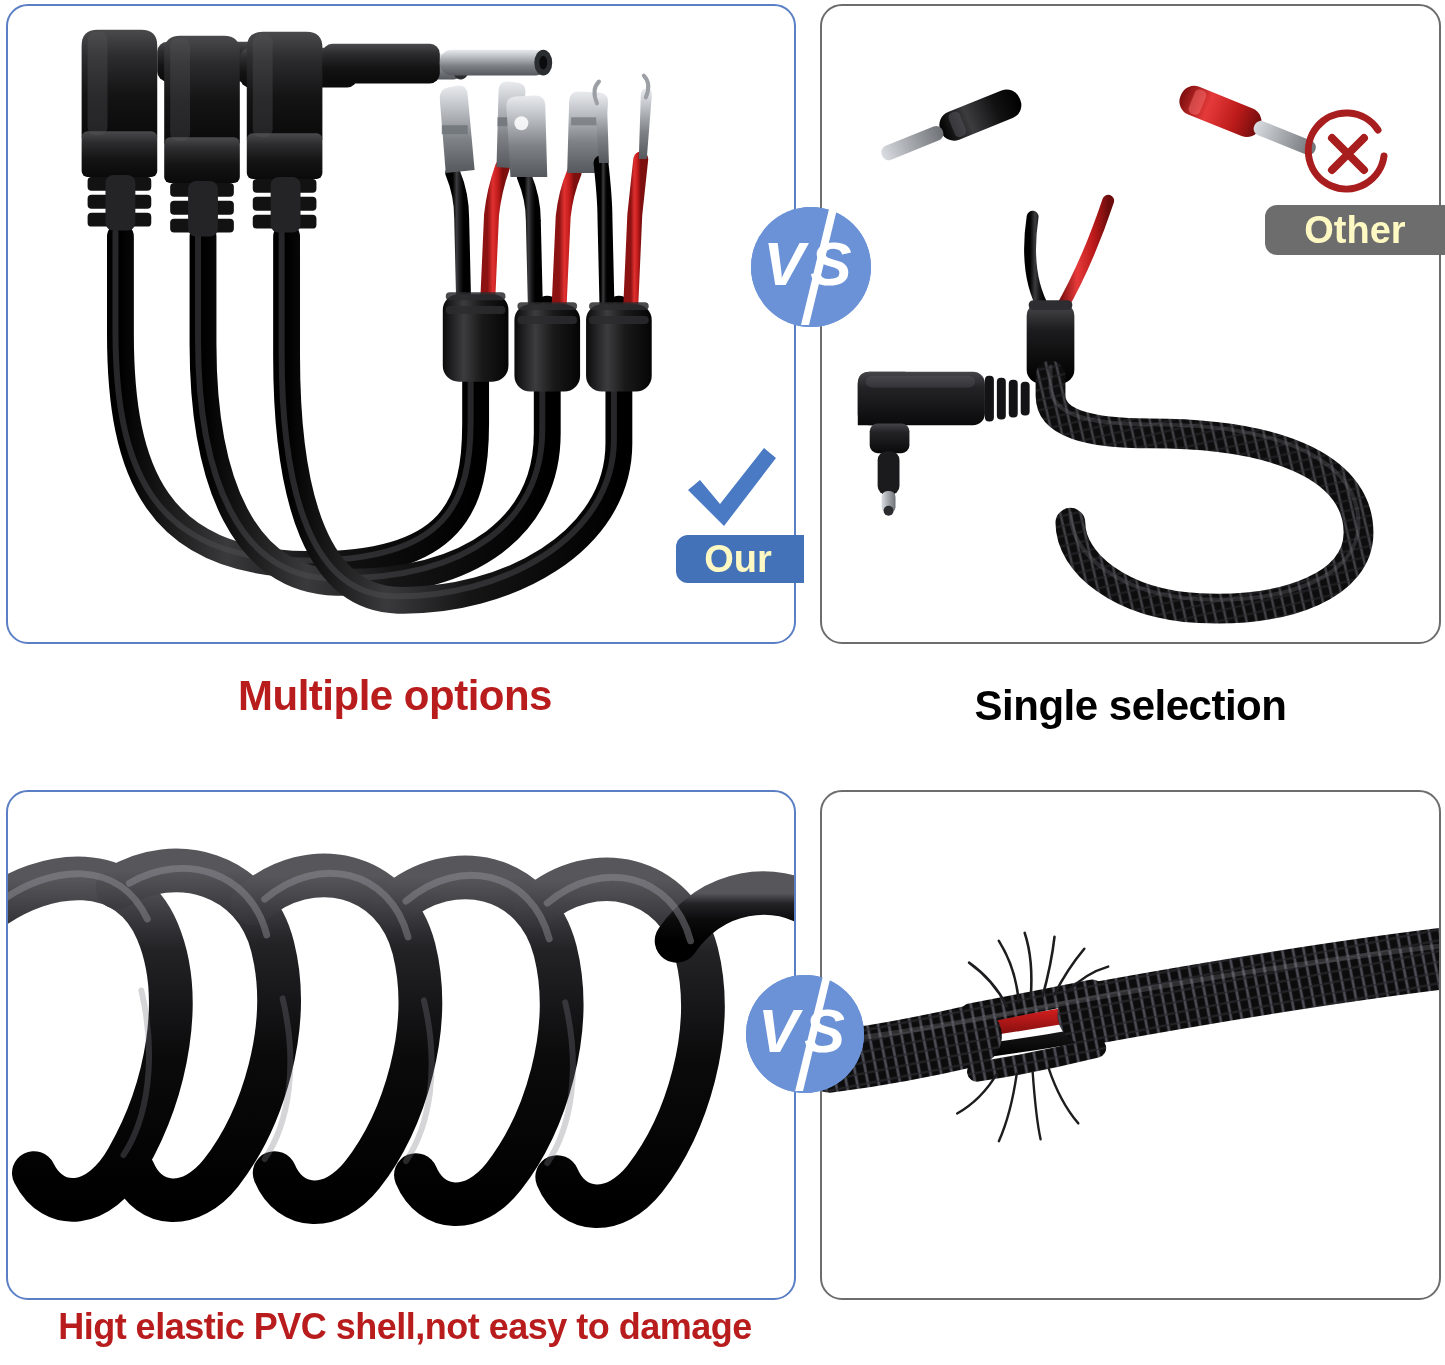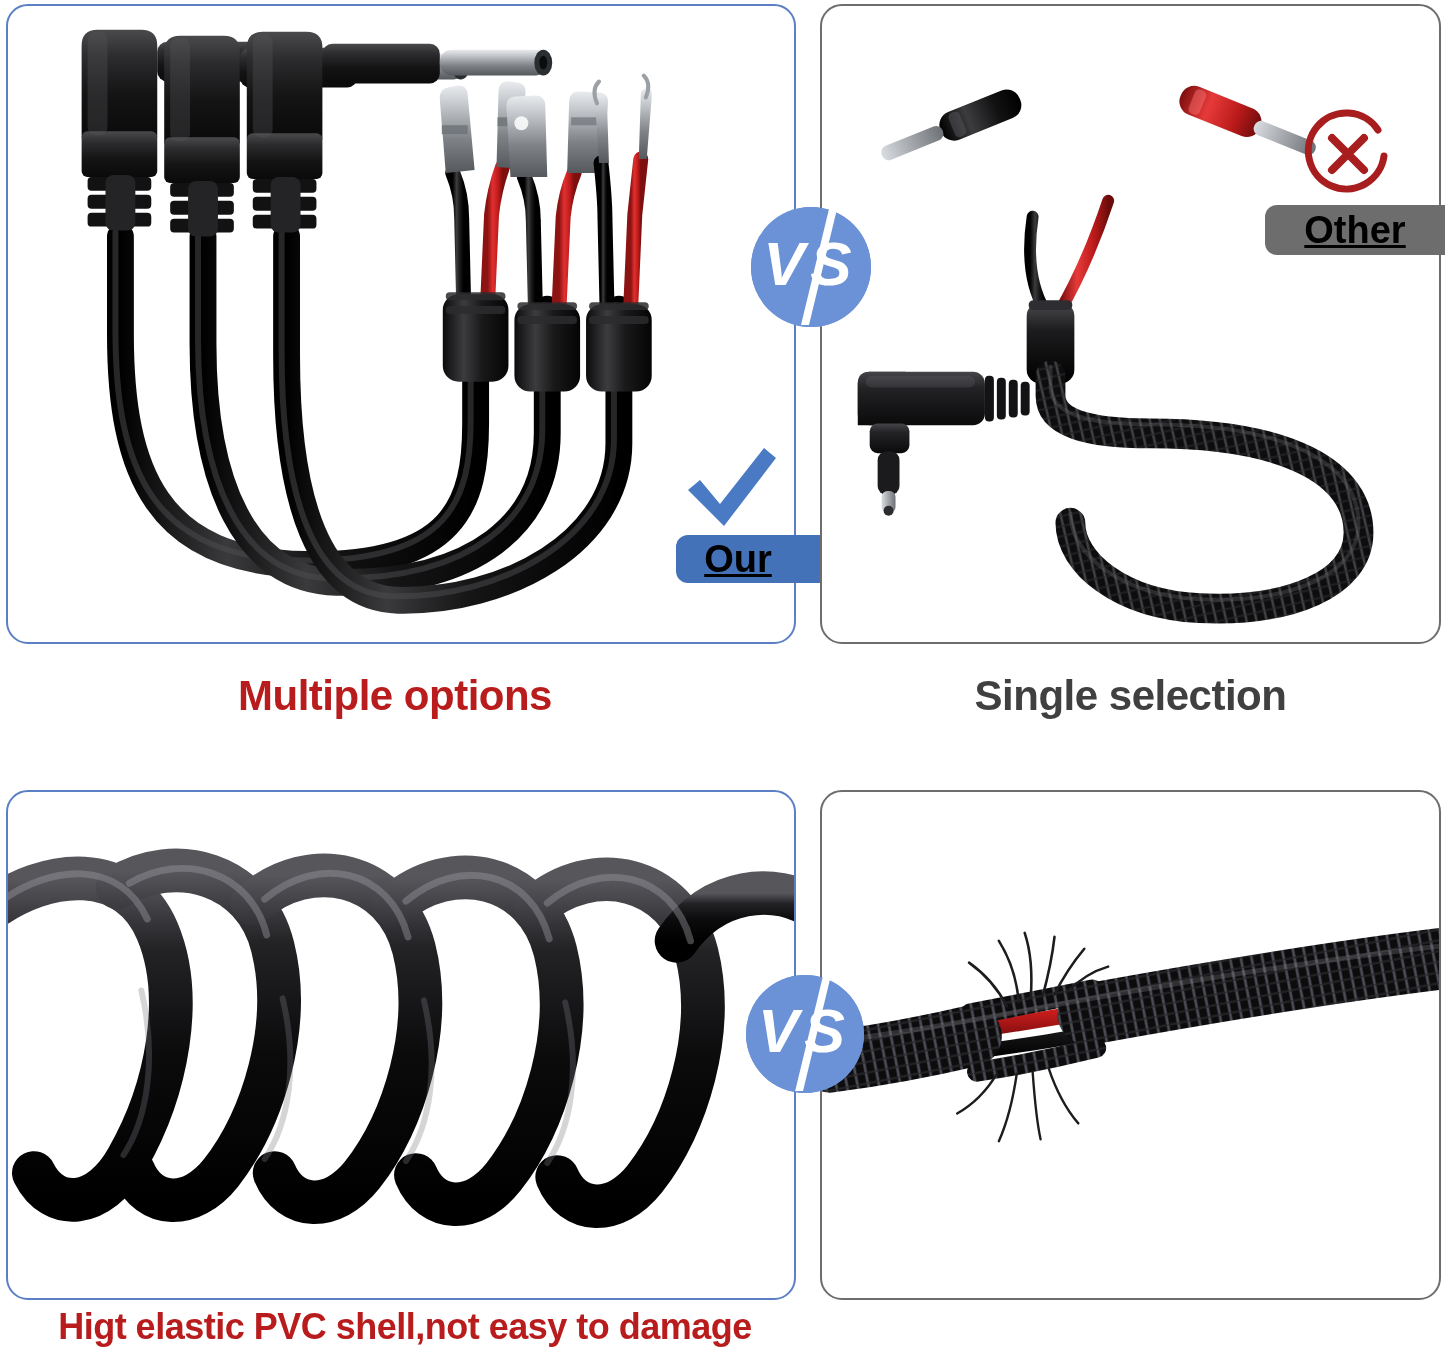--- a/index.html
+++ b/index.html
@@ -37,21 +37,21 @@
   #panel-br { left: 820px; top: 790px;  width: 621px; height: 510px; }
 
   
   .caption {
     position: absolute;
     font-weight: bold;
     letter-spacing: -0.5px;
     white-space: nowrap;
   }
   .caption-blue { color: #b91c1c; }
-  .caption-black { color: #404040; }
+  .caption-black { color: #000000; margin-top: 10px; }
 
   #cap-tl { left: 0; top: 672px; width: 790px; text-align: center; font-size: 42px; }
   #cap-tr { left: 820px; top: 672px; width: 621px; text-align: center; font-size: 42px; }
   #cap-bl { left: 0; top: 1306px; width: 810px; text-align: center; font-size: 36px; }
   #cap-br { left: 820px; top: 1310px; width: 621px; text-align: center; font-size: 36px; }
 
   
   .vs-badge {
     position: absolute;
     border-radius: 50%;
@@ -61,35 +61,34 @@
     justify-content: center;
     z-index: 40;
   }
   #vs-top    { left: 751px; top: 207px;  width: 120px; height: 120px; }
   #vs-bottom { left: 746px; top: 975px;  width: 118px; height: 118px; }
   .vs-badge svg { width: 100%; height: 100%; display: block; }
 
   
   .tag {
     position: absolute;
-    color: #000000;
+    color: #fef9c3;
     font-weight: bold;
     display: flex;
     align-items: center;
     z-index: 45;
-    text-decoration: underline;
   }
   #tag-our {
     left: 676px; top: 535px;
     width: 124px; height: 48px;
     background: #4472b8;
     border-radius: 12px 0 0 12px;
     justify-content: center;
     font-size: 38px;
-    padding-right: 20px;
+    padding-right: 4px;
   }
   #tag-other {
     left: 1265px; top: 205px;
     width: 180px; height: 50px;
     background: #6d6d6d;
     border-radius: 12px 0 0 12px;
     justify-content: center;
     font-size: 38px;
   }
 

